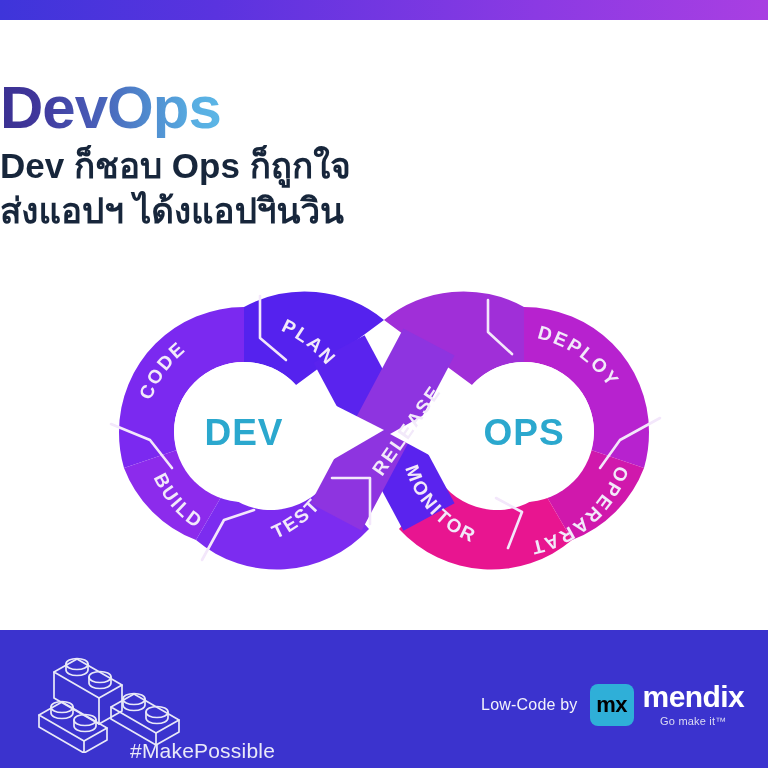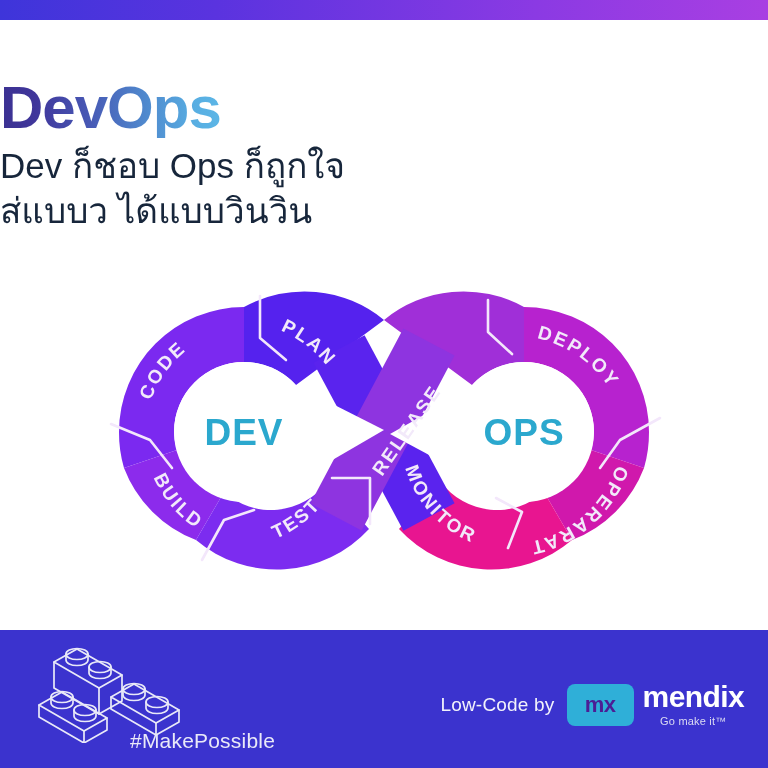--- a/index.html
+++ b/index.html
@@ -46,21 +46,21 @@
     -webkit-background-clip: text;
     background-clip: text;
     color: transparent;
     -webkit-text-fill-color: transparent;
   }
   .subtitle {
     margin-top: 6px;
     color: #17263B;
     font-size: 35px;
     line-height: 1.28;
-    font-weight: normal;
+    font-weight: bold;
     letter-spacing: 0px;
   }
   .subtitle-line { display: block; }
 
   
   .infinity-area {
     position: absolute;
     top: 272px;
     left: 84px;
     width: 600px;
@@ -88,21 +88,21 @@
     position: absolute;
     left: 0;
     top: 630px;
     width: 768px;
     height: 138px;
     background: #3B33CE;
   }
   .make-possible {
     position: absolute;
     left: 26px;
-    top: 6px;
+    top: 16px;
     width: 280px;
     height: 120px;
   }
   .brick-icon {
     position: absolute;
     left: 6px;
     top: 2px;
   }
   .hashtag {
     position: absolute;
@@ -117,34 +117,34 @@
   .mendix-block {
     position: absolute;
     right: 24px;
     top: 52px;
     display: flex;
     align-items: center;
     height: 46px;
   }
   .lowcode-by {
     color: #F2F2FB;
-    font-size: 19px;
+    font-size: 16px;
     letter-spacing: 0.2px;
     margin-right: 12px;
     white-space: nowrap;
   }
   .mx-badge {
-    width: 67px;
+    width: 44px;
     height: 42px;
     border-radius: 8px;
     background: #2FAFD8;
     display: flex;
     align-items: center;
     justify-content: center;
-    color: #4c1d95;
+    color: #000000;
     font-size: 22px;
     font-weight: bold;
     letter-spacing: -0.5px;
   }
   .mendix-text-wrap {
     margin-left: 9px;
     display: flex;
     flex-direction: column;
     align-items: center;
     justify-content: center;
@@ -168,21 +168,21 @@
 <body>
 
 <div class="poster">
 
   <div class="top-bar"></div>
 
   <div class="headline-wrap">
     <div class="title-devops">DevOps</div>
     <div class="subtitle">
       <span class="subtitle-line">Dev ก็ชอบ Ops ก็ถูกใจ</span>
-      <span class="subtitle-line">ส่แบบว ได้แบบวินวิน</span>
+      <span class="subtitle-line">ส่งแอปฯ ได้งแอปฯินวิน</span>
     </div>
   </div>
 
   <div class="infinity-area">
     <svg width="600" height="310" viewBox="0 0 600 310">
       <defs>
 
         <linearGradient id="gradLeftTop" x1="0" y1="1" x2="1" y2="0">
           <stop offset="0%" stop-color="#8A2BEC"></stop>
           <stop offset="45%" stop-color="#7526F0"></stop>

